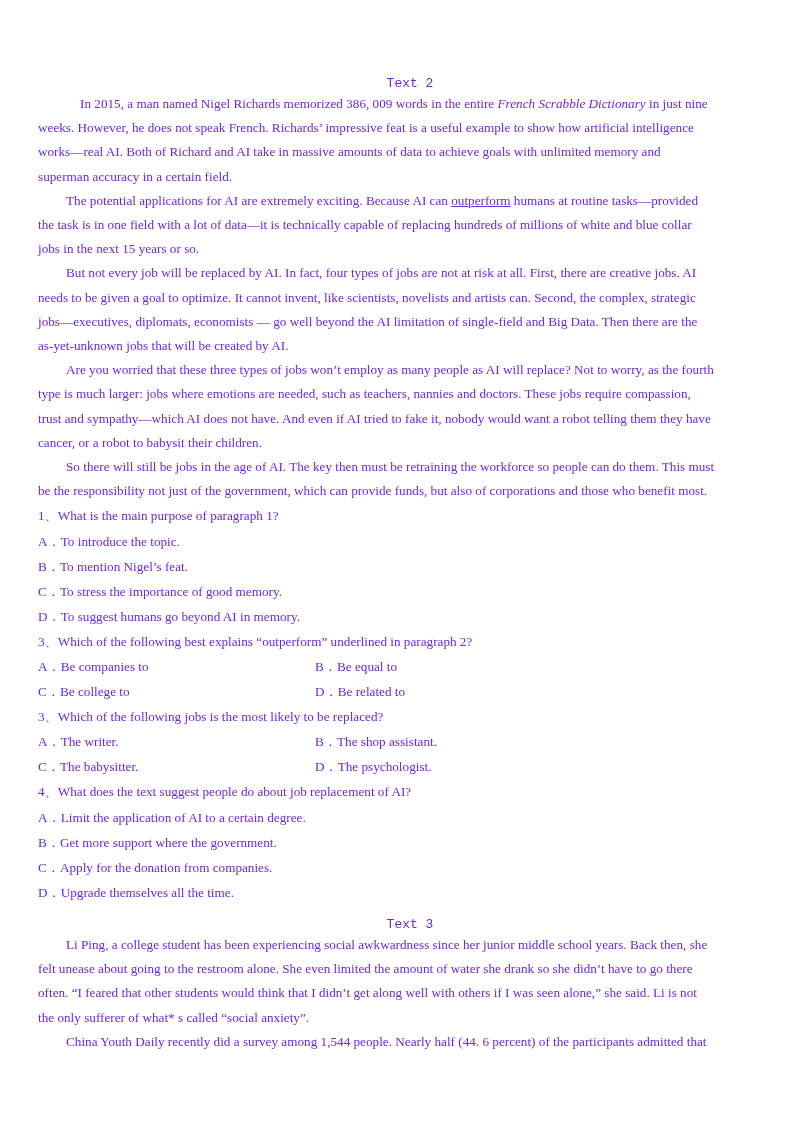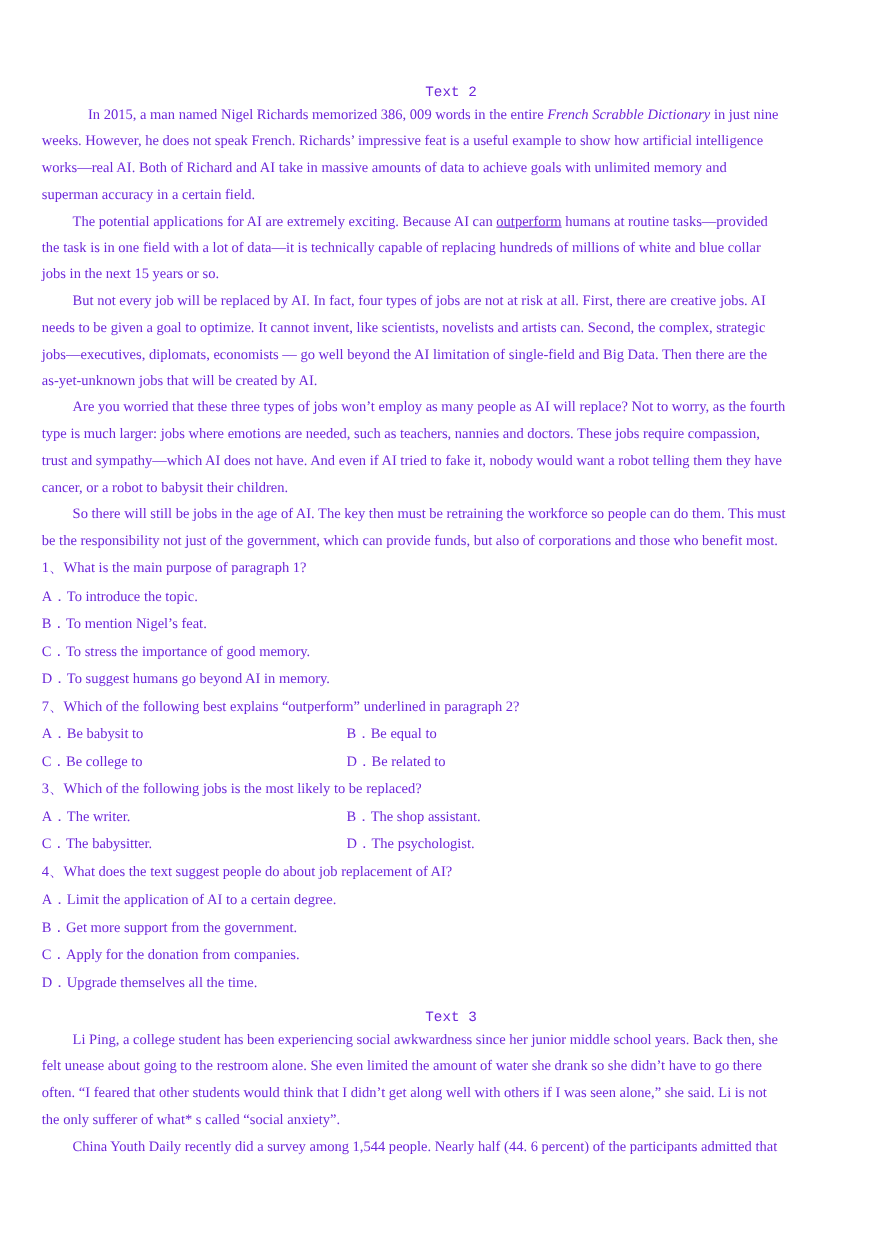--- a/index.html
+++ b/index.html
@@ -63,23 +63,23 @@
 
   <div>
     <span class="question">1、What is the main purpose of paragraph 1?</span>
     <span class="option">A．To introduce the topic.</span>
     <span class="option">B．To mention Nigel’s feat.</span>
     <span class="option">C．To stress the importance of good memory.</span>
     <span class="option">D．To suggest humans go beyond AI in memory.</span>
   </div>
 
   <div>
-    <span class="question">7、Which of the following best explains “outperform” underlined in paragraph 2?</span>
+    <span class="question">3、Which of the following best explains “outperform” underlined in paragraph 2?</span>
     <div class="opt-row">
-      <span class="col">A．Be babysit to</span>
+      <span class="col">A．Be companies to</span>
       <span>B．Be equal to</span>
     </div>
     <div class="opt-row">
       <span class="col">C．Be college to</span>
       <span>D．Be related to</span>
     </div>
   </div>
 
   <div>
     <span class="question">3、Which of the following jobs is the most likely to be replaced?</span>
@@ -89,21 +89,21 @@
     </div>
     <div class="opt-row">
       <span class="col">C．The babysitter.</span>
       <span>D．The psychologist.</span>
     </div>
   </div>
 
   <div>
     <span class="question">4、What does the text suggest people do about job replacement of AI?</span>
     <span class="option">A．Limit the application of AI to a certain degree.</span>
-    <span class="option">B．Get more support from the government.</span>
+    <span class="option">B．Get more support where the government.</span>
     <span class="option">C．Apply for the donation from companies.</span>
     <span class="option">D．Upgrade themselves all the time.</span>
   </div>
 
   <div class="heading" style="margin-top:12px">Text 3</div>
 
   <div class="para">
     <span class="line">Li Ping, a college student has been experiencing social awkwardness since her junior middle school years. Back then, she</span>
     <span class="line" style="text-indent:0">felt unease about going to the restroom alone. She even limited the amount of water she drank so she didn’t have to go there</span>
     <span class="line" style="text-indent:0">often. “I feared that other students would think that I didn’t get along well with others if I was seen alone,” she said. Li is not</span>

